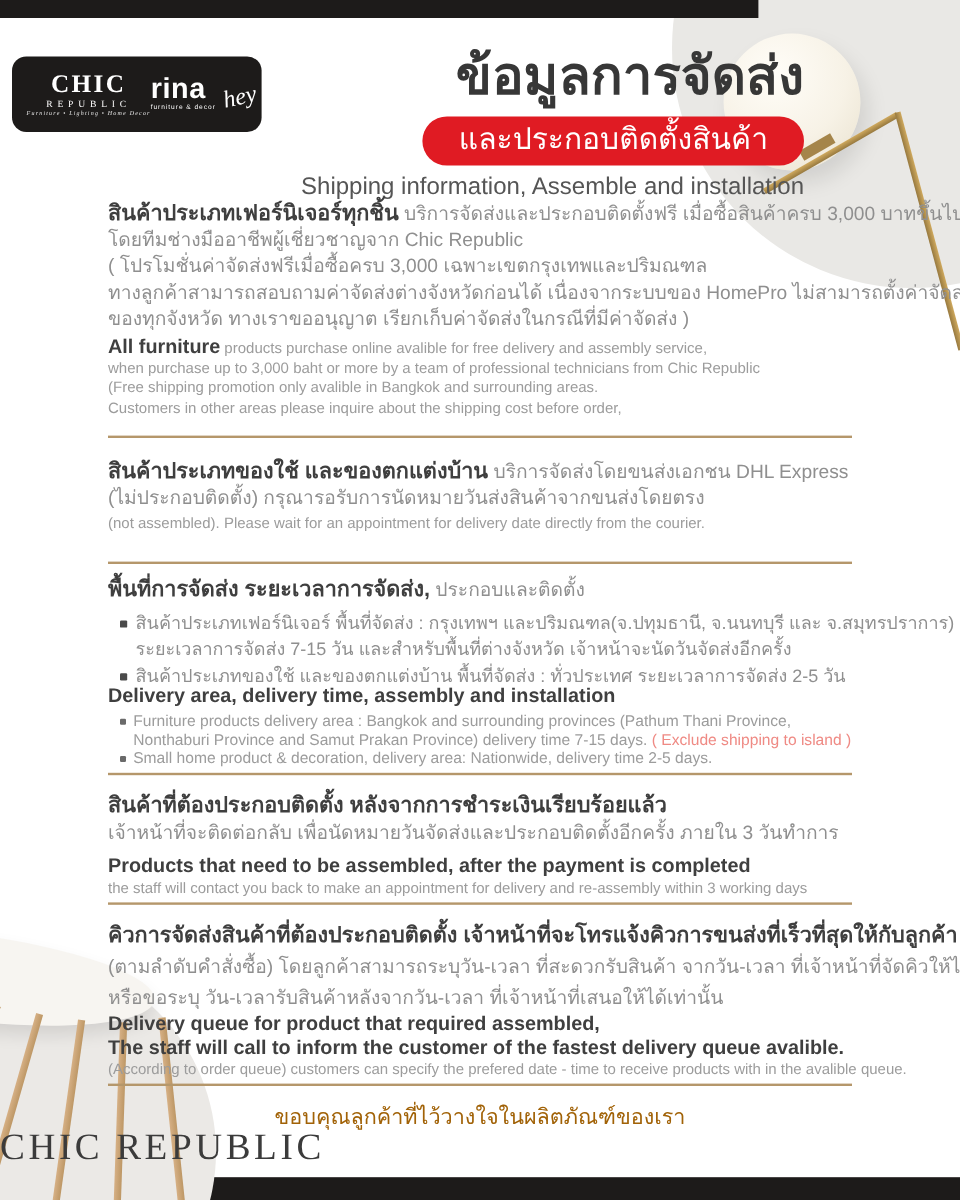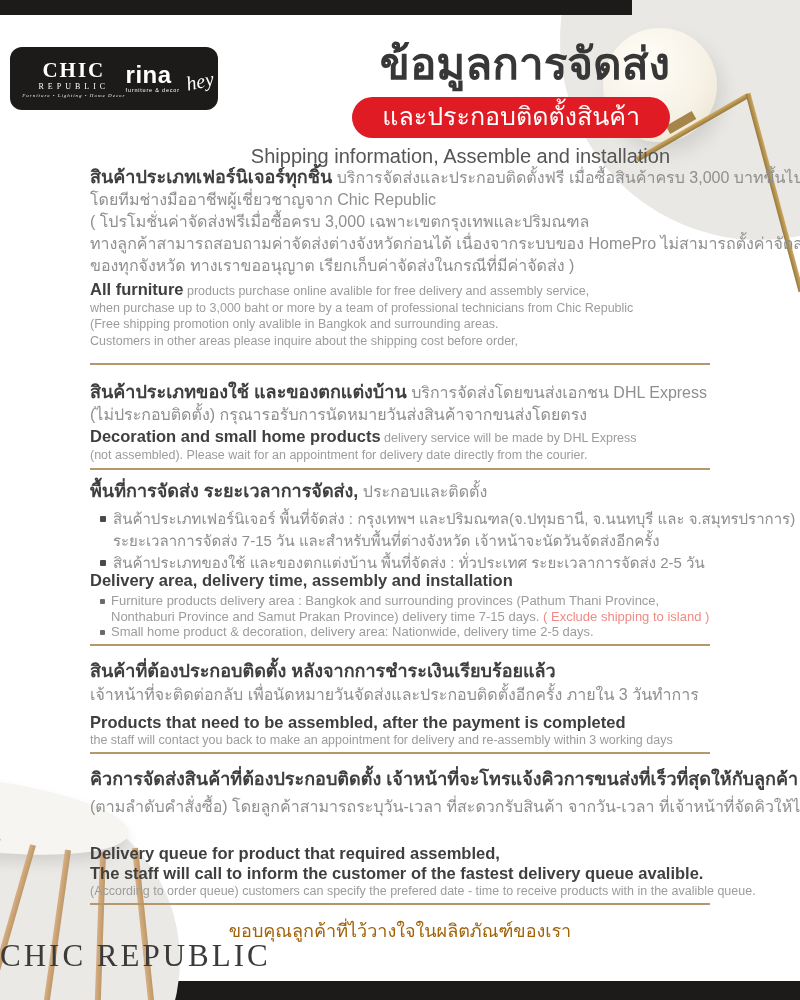--- a/index.html
+++ b/index.html
@@ -122,21 +122,20 @@
     <div class="en-line">(Free shipping promotion only avalible in Bangkok and surrounding areas.</div>
     <div class="en-line">Customers in other areas please inquire about the shipping cost before order,</div>
   </div>
   <div class="divider" style="top:363px;"></div>
 
   <div class="sec" style="top:381px;">
     <div class="th-line"><span class="th-bold">สินค้าประเภทของใช้ และของตกแต่งบ้าน</span><span> บริการจัดส่งโดยขนส่งเอกชน DHL Express</span></div>
     <div class="th-line">(ไม่ประกอบติดตั้ง) กรุณารอรับการนัดหมายวันส่งสินค้าจากขนส่งโดยตรง</div>
   </div>
   <div class="sec" style="top:428px;">
-    <div class="en-line"><span class="en-bold">Decoration and small home products</span><span> delivery service will be made by DHL Express</span></div>
     <div class="en-line">(not assembled). Please wait for an appointment for delivery date directly from the courier.</div>
   </div>
   <div class="divider" style="top:468px;"></div>
 
   <div class="sec" style="top:480px;">
     <div class="th-line"><span class="th-bold">พื้นที่การจัดส่ง ระยะเวลาการจัดส่ง,</span><span> ประกอบและติดตั้ง</span></div>
     <div class="bullet-row" style="margin-top:5px;">
       <span class="dot"></span>
       <span>
         <span class="th-line" style="font-size:15px;display:block;">สินค้าประเภทเฟอร์นิเจอร์ พื้นที่จัดส่ง : กรุงเทพฯ และปริมณฑล(จ.ปทุมธานี, จ.นนทบุรี และ จ.สมุทรปราการ)</span>
@@ -170,20 +169,21 @@
   </div>
   <div class="sec" style="top:712px;">
     <div class="en-bold" style="line-height:20px;">Products that need to be assembled, after the payment is completed</div>
     <div class="en-line">the staff will contact you back to make an appointment for delivery and re-assembly within 3 working days</div>
   </div>
   <div class="divider" style="top:752px;"></div>
 
   <div class="sec" style="top:764px;">
     <div class="th-bold" style="line-height:30px;">คิวการจัดส่งสินค้าที่ต้องประกอบติดตั้ง เจ้าหน้าที่จะโทรแจ้งคิวการขนส่งที่เร็วที่สุดให้กับลูกค้า</div>
     <div class="th-line" style="line-height:26px;">(ตามลำดับคำสั่งซื้อ) โดยลูกค้าสามารถระบุวัน-เวลา ที่สะดวกรับสินค้า จากวัน-เวลา ที่เจ้าหน้าที่จัดคิวให้ได้</div>
+    <div class="th-line" style="line-height:26px;">หรือขอระบุ วัน-เวลารับสินค้าหลังจากวัน-เวลา ที่เจ้าหน้าที่เสนอให้ได้เท่านั้น</div>
   </div>
   <div class="sec" style="top:843px;">
     <div class="en-bold" style="line-height:20px;">Delivery queue for product that required assembled,</div>
     <div class="en-bold" style="line-height:20px;">The staff will call to inform the customer of the fastest delivery queue avalible.</div>
     <div class="en-line">(According to order queue) customers can specify the prefered date - time to receive products with in the avalible queue.</div>
   </div>
   <div class="divider" style="top:903px;"></div>
 
   <div class="footer-thanks">ขอบคุณลูกค้าที่ไว้วางใจในผลิตภัณฑ์ของเรา</div>
   <div class="footer-brand">CHIC REPUBLIC</div>

